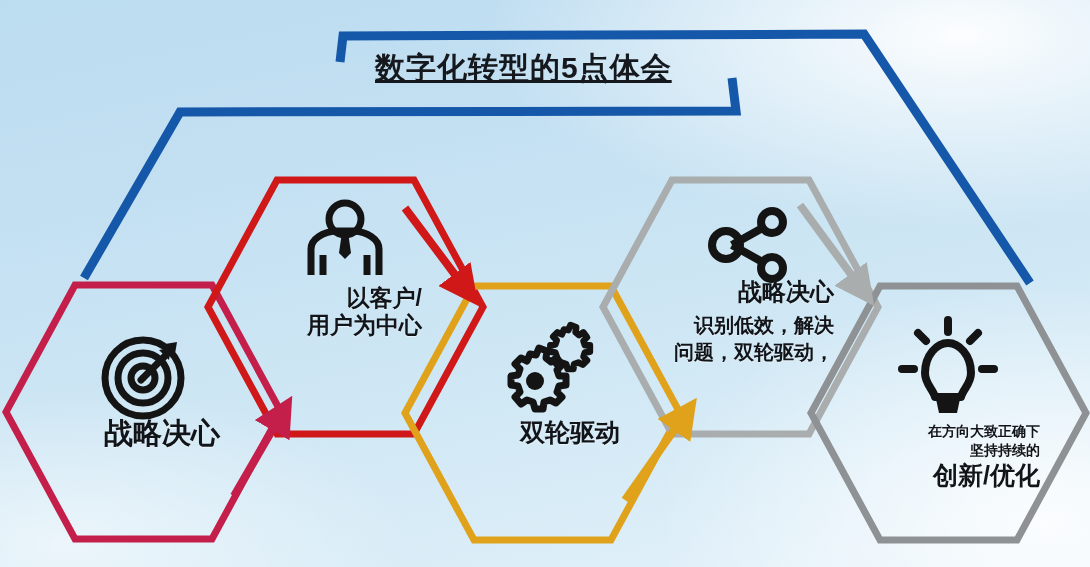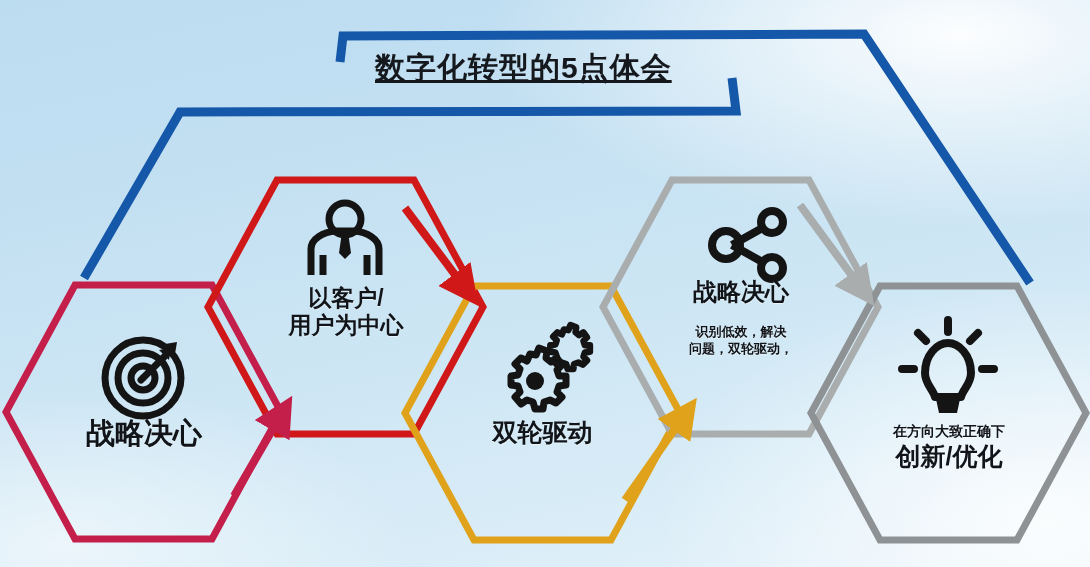--- a/index.html
+++ b/index.html
@@ -22,21 +22,21 @@
       radial-gradient(ellipse 60% 70% at 96% 92%, rgba(255,255,255,0.85) 0%, rgba(255,255,255,0.0) 60%),
       radial-gradient(ellipse 45% 40% at 6% 96%, rgba(255,255,255,0.55) 0%, rgba(255,255,255,0.0) 70%),
       linear-gradient(168deg, #bcdcf0 0%, #c3e0f2 28%, #cde6f4 55%, #d8ecf7 78%, #e6f2fa 100%);
   }
   #svgLayer {
     position: absolute;
     inset: 0;
   }
   .hexlabel {
     position: absolute;
-    text-align: center;
+    text-align: right;
     color: #111418;
     line-height: 1.18;
     text-shadow: 0 1px 1px rgba(255,255,255,0.55);
     pointer-events: none;
   }
   .main-title {
     position: absolute;
     color: #15191e;
     font-weight: bold;
     letter-spacing: 1px;
@@ -167,25 +167,26 @@
 
   <div class="hexlabel" style="left:270px; top:285px; width:152px; font-size:23px; font-weight:bold;">
     <div>以客户/</div>
     <div>用户为中心</div>
   </div>
 
   <div class="hexlabel" style="left:465px; top:418px; width:155px; font-size:25px; font-weight:bold;">双轮驱动</div>
 
   <div class="hexlabel" style="left:648px; top:278px; width:186px;">
     <div class="t-big" style="font-size:24px;">战略决心</div>
-    <div class="t-sm" style="font-size:13px; margin-top:17px; line-height:1.32;">
+    <div class="t-sm" style="font-size:20px; margin-top:6px; line-height:1.32;">
       <div>识别低效，解决</div>
       <div>问题，双轮驱动，</div>
     </div>
   </div>
 
   <div class="hexlabel" style="left:858px; top:422px; width:182px;">
     <div class="t-sm" style="font-size:14px; line-height:1.34;">
       <div>在方向大致正确下</div>
+      <div>坚持持续的</div>
     </div>
     <div class="t-big" style="font-size:25px; margin-top:1px;">创新/优化</div>
   </div>
 </div>
 
 </body></html>

